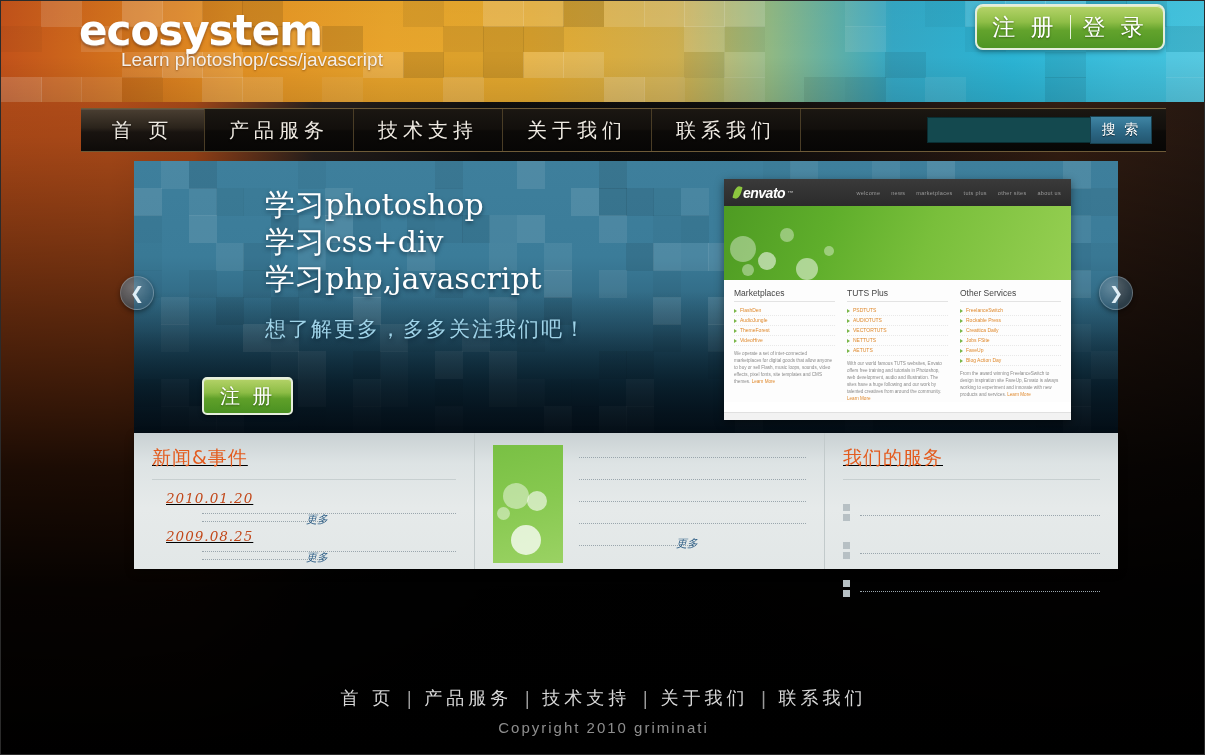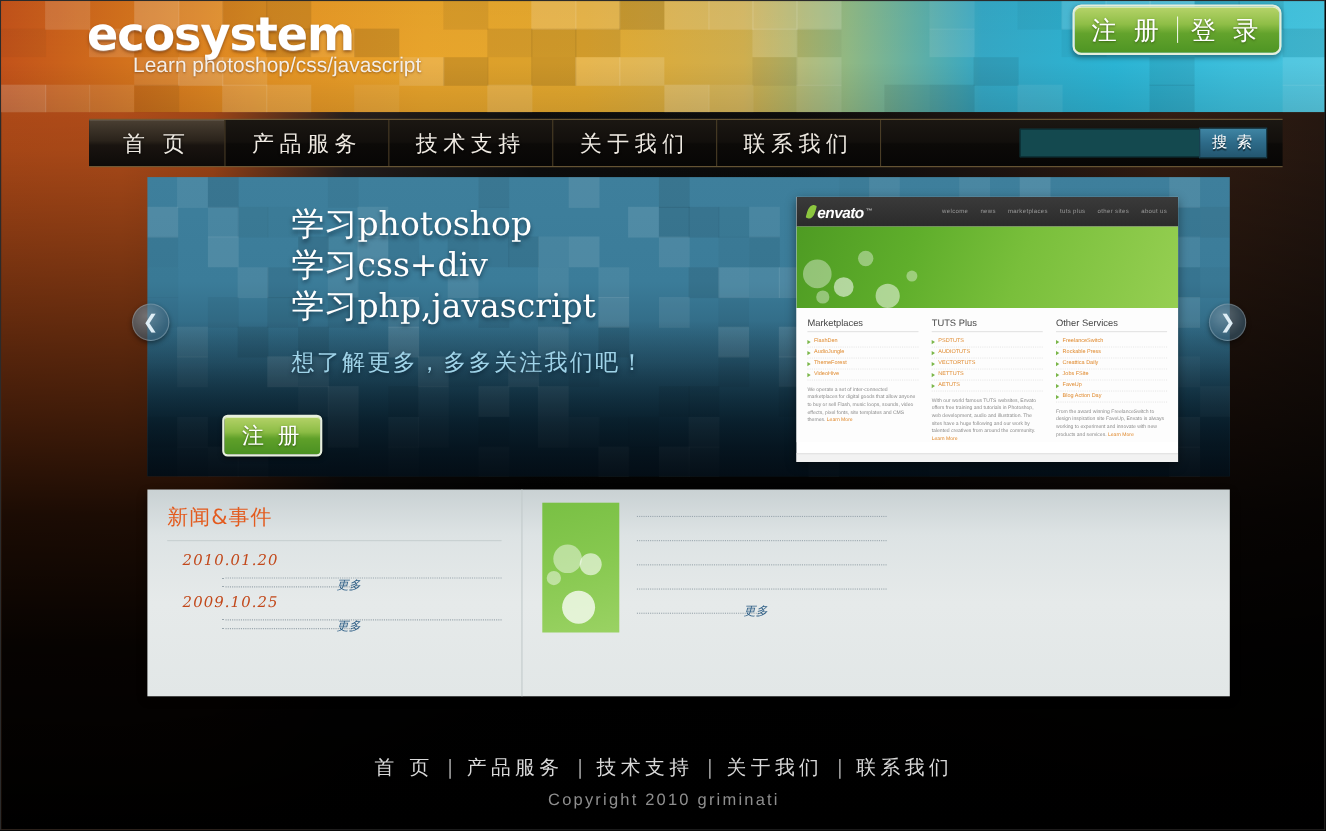--- a/index.html
+++ b/index.html
@@ -347,26 +347,27 @@
   }
   .env-blurb .more { color: #e08a2e; }
   #envato-bottom {
     position: absolute; left: 0; right: 0; bottom: 0;
     height: 8px; background: #f2f2f2; border-top: 1px solid #e0e0e0;
   }
 
   
   #content-panel {
     position: absolute;
-    left: 133px; top: 444px;
-    width: 984px; height: 188px;
+    left: 133px; top: 432px;
+    width: 984px; height: 136px;
     background: linear-gradient(to bottom, #c9d1d3 0%, #dde3e4 22%, #e6eaea 55%, #e2e7e7 100%);
     display: flex;
     box-shadow: 0 3px 8px rgba(0,0,0,0.4);
     z-index: 3;
+    text-decoration: underline;
   }
   .panel-col {
     position: relative;
     padding: 12px 18px 0 18px;
     flex: 1;
   }
   .panel-col + .panel-col { border-left: 1px solid #c2cacb; }
   .col-news { flex: 0 0 340px; }
   .col-products { flex: 0 0 350px; }
   .col-services { flex: 1; }
@@ -858,21 +859,21 @@
 
       <div class="news-item">
         <div class="news-date">2010.01.20</div>
         <div class="dotline"></div>
         <div class="dotline short">
           <span class="more-link">更多</span>
         </div>
       </div>
 
       <div class="news-item">
-        <div class="news-date">2009.10.25</div>
+        <div class="news-date">2009.08.25</div>
         <div class="dotline"></div>
         <div class="dotline short">
           <span class="more-link">更多</span>
         </div>
       </div>
     </div>
 
     <div class="panel-col col-products">
       <div class="product-row">
         <div id="product-thumb">
@@ -886,20 +887,46 @@
           <div class="dotline"></div>
           <div class="dotline"></div>
           <div class="dotline"></div>
           <div class="dotline" style="margin-right:110px; margin-bottom:0;">
             <span class="more-link">更多</span>
           </div>
         </div>
       </div>
     </div>
 
+    <div class="panel-col col-services">
+      <div class="col-title orange">我们的服务</div>
+      <div style="padding-top:12px;">
+        <div class="service-item">
+          <span class="svc-bullets">
+              <span></span>
+              <span></span>
+            </span>
+          <span class="dotline"></span>
+        </div>
+        <div class="service-item">
+          <span class="svc-bullets">
+              <span></span>
+              <span></span>
+            </span>
+          <span class="dotline"></span>
+        </div>
+        <div class="service-item">
+          <span class="svc-bullets">
+              <span></span>
+              <span></span>
+            </span>
+          <span class="dotline"></span>
+        </div>
+      </div>
+    </div>
 
   </div>
 
   <div id="footer">
     <div id="footer-nav">
       <span class="fitem">首 页</span>
       <span class="fsep">|</span>
       <span class="fitem">产品服务</span>
       <span class="fsep">|</span>
       <span class="fitem">技术支持</span>

